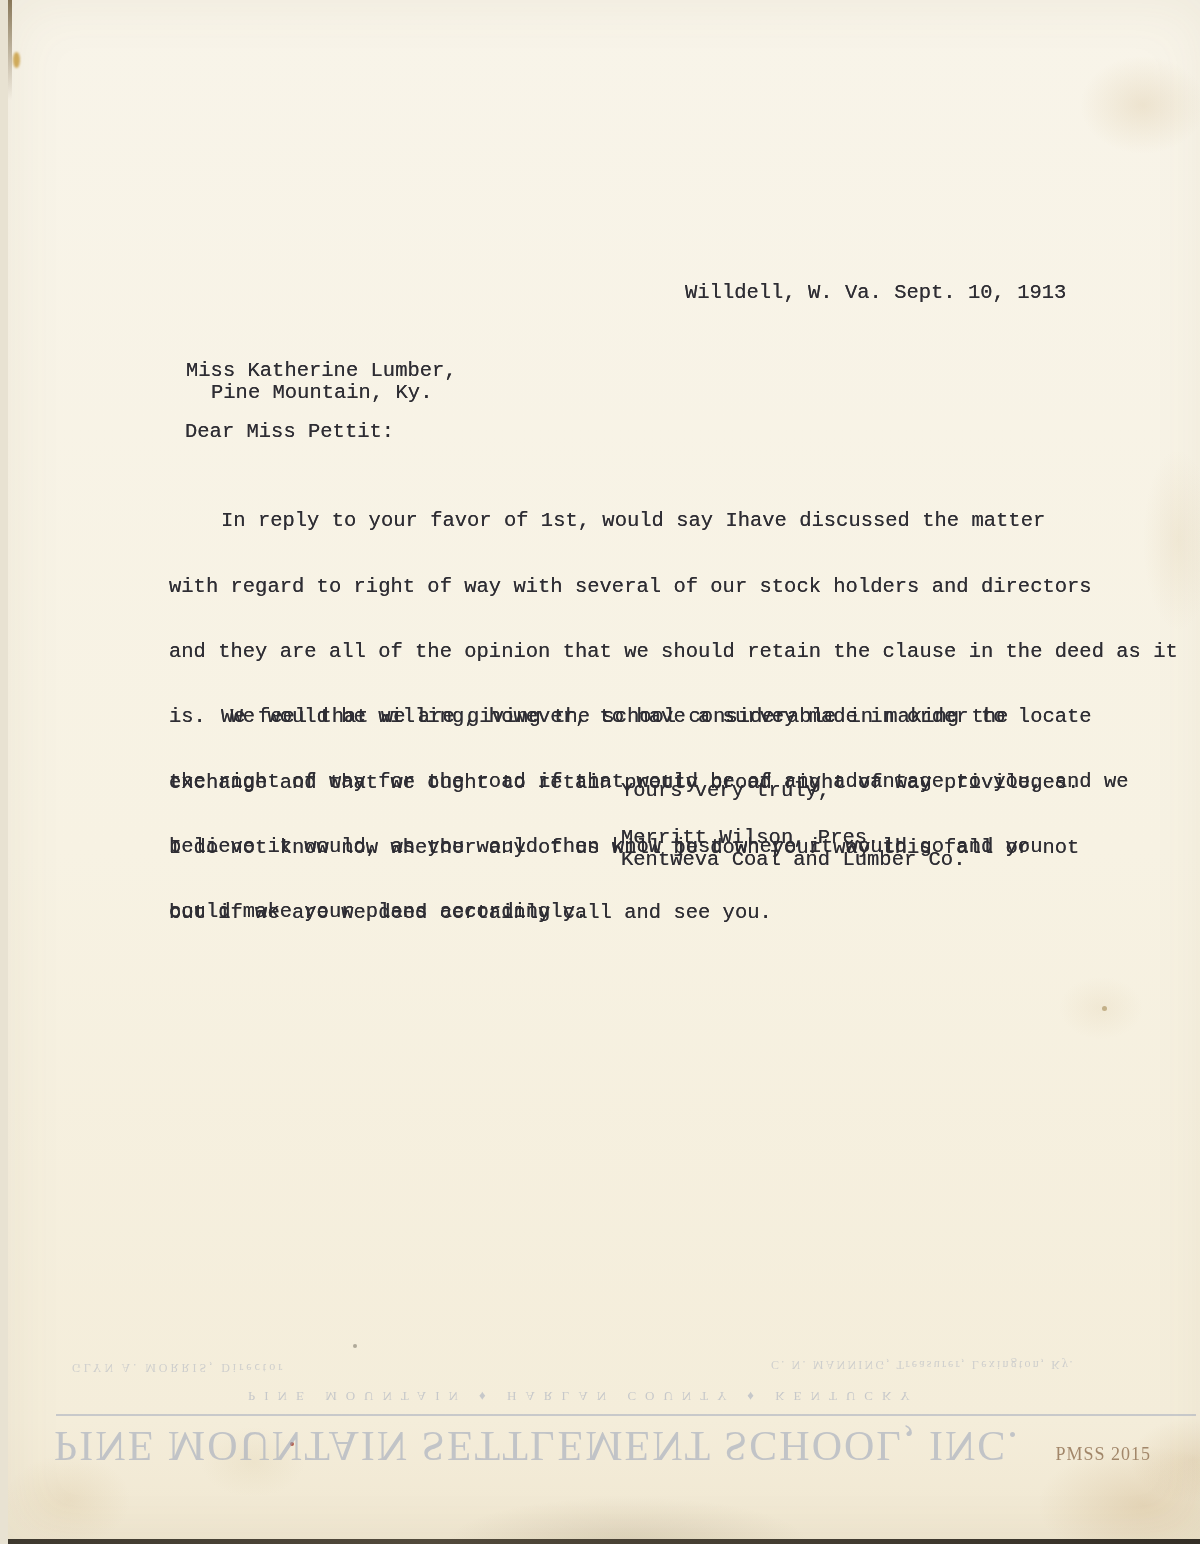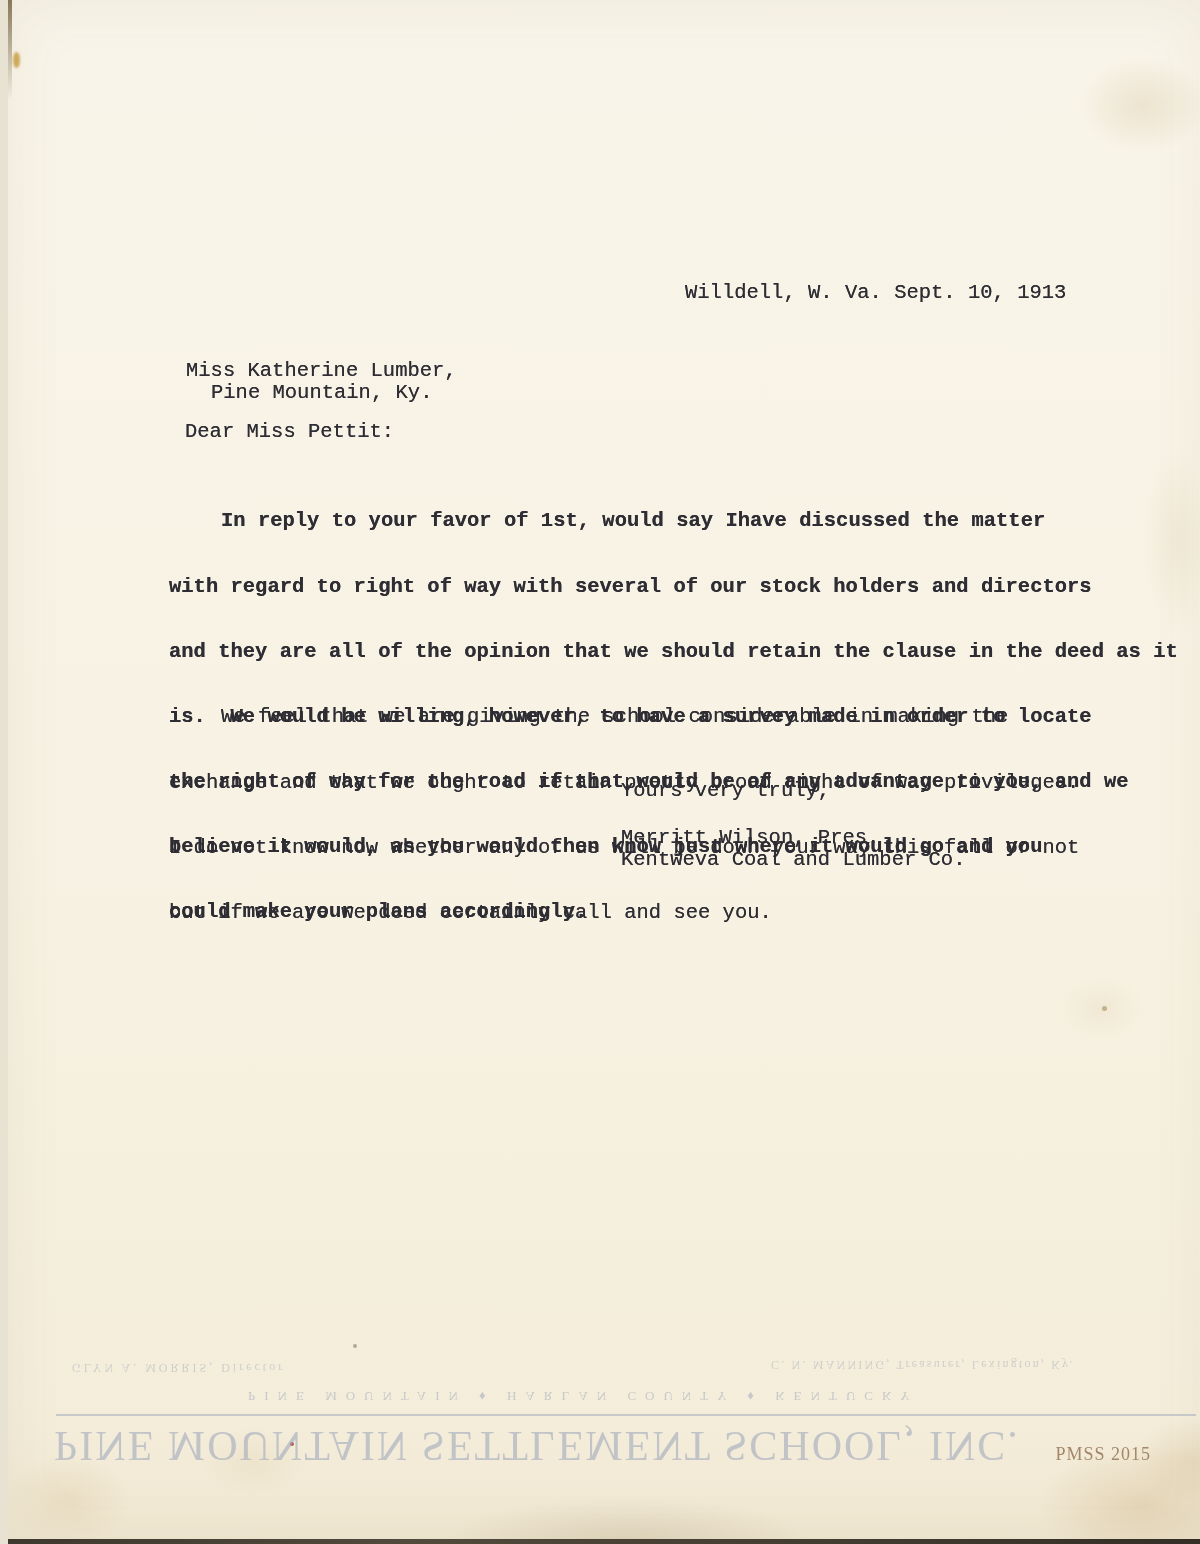--- a/index.html
+++ b/index.html
@@ -88,21 +88,21 @@
   <div class="speck speck-gray"></div>
   <div class="speck speck-brown"></div>
 
   <div class="tw" style="left:677px; top:282px;">Willdell, W. Va. Sept. 10, 1913</div>
 
   <div class="tw" style="left:178px; top:360px;">Miss Katherine Lumber,</div>
   <div class="tw" style="left:203px; top:382px;">Pine Mountain, Ky.</div>
 
   <div class="tw" style="left:177px; top:421px;">Dear Miss Pettit:</div>
 
-  <div class="tw para" style="left:161px; top:467px;font-weight:bold;">
+  <div class="tw para" style="left:161px; top:467px;">
     <div class="line first">In reply to your favor of 1st, would say Ihave discussed the matter</div>
     <div class="line">with regard to right of way with several of our stock holders and directors</div>
     <div class="line">and they are all of the opinion that we should retain the clause in the deed as it</div>
     <div class="line">is.  We would be willing, however, to have a survey made in order to locate</div>
     <div class="line">the right of way for the road if that would be of any advantage to you, and we</div>
     <div class="line">believe it would, as you would then know just where it would go and you</div>
     <div class="line">could make your plans accordingly.</div>
   </div>
 
   <div class="tw para" style="left:161px; top:663px;">

